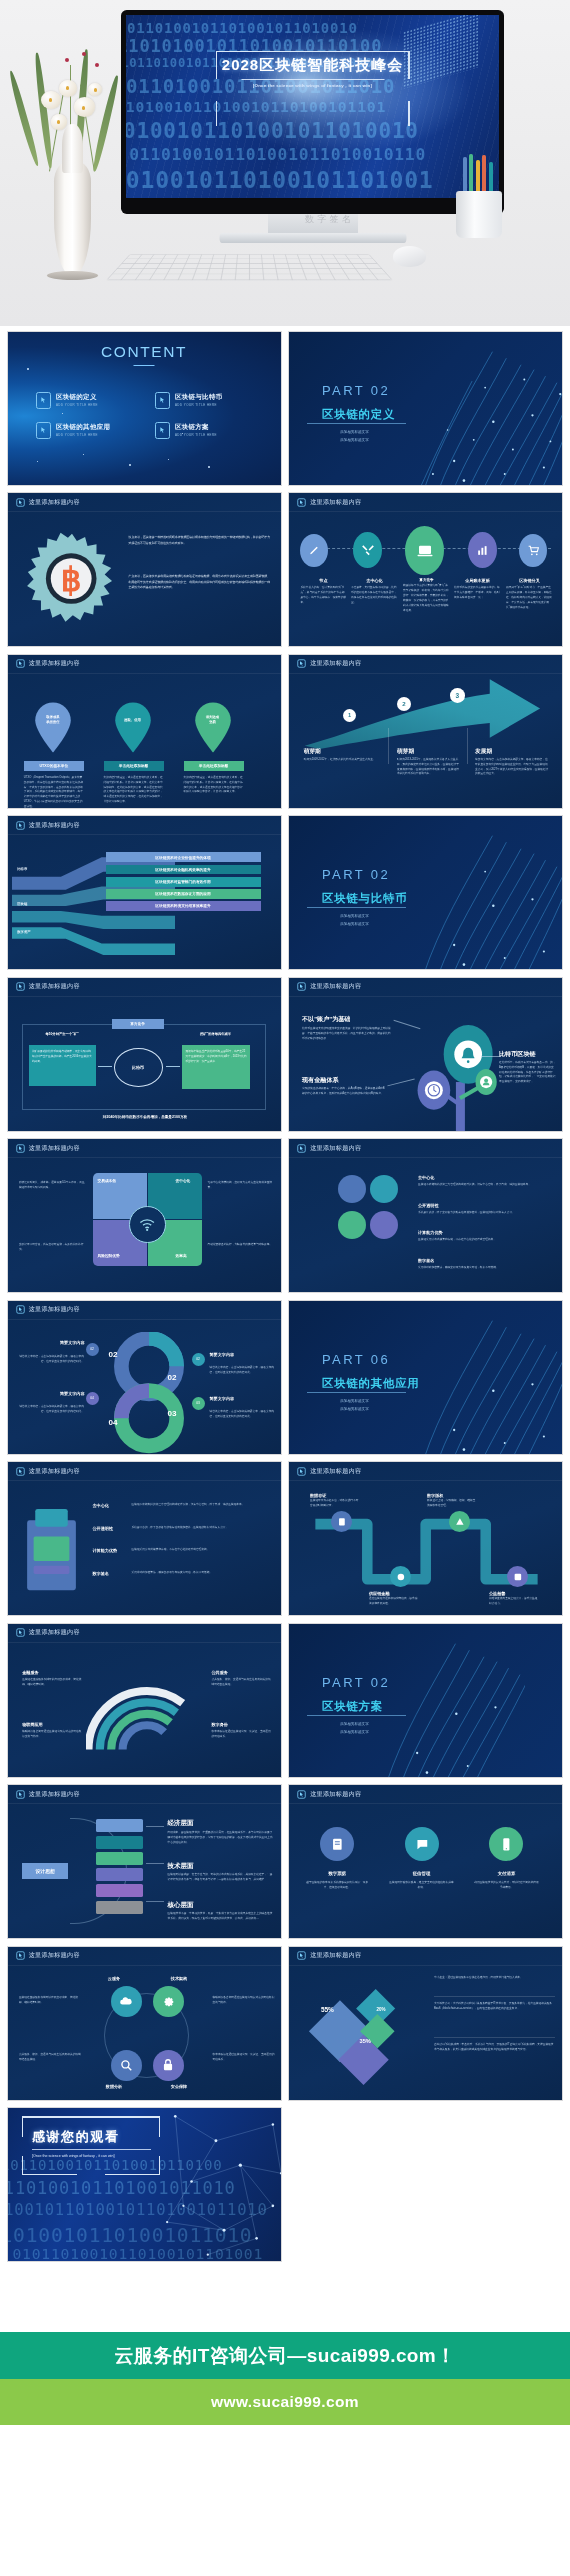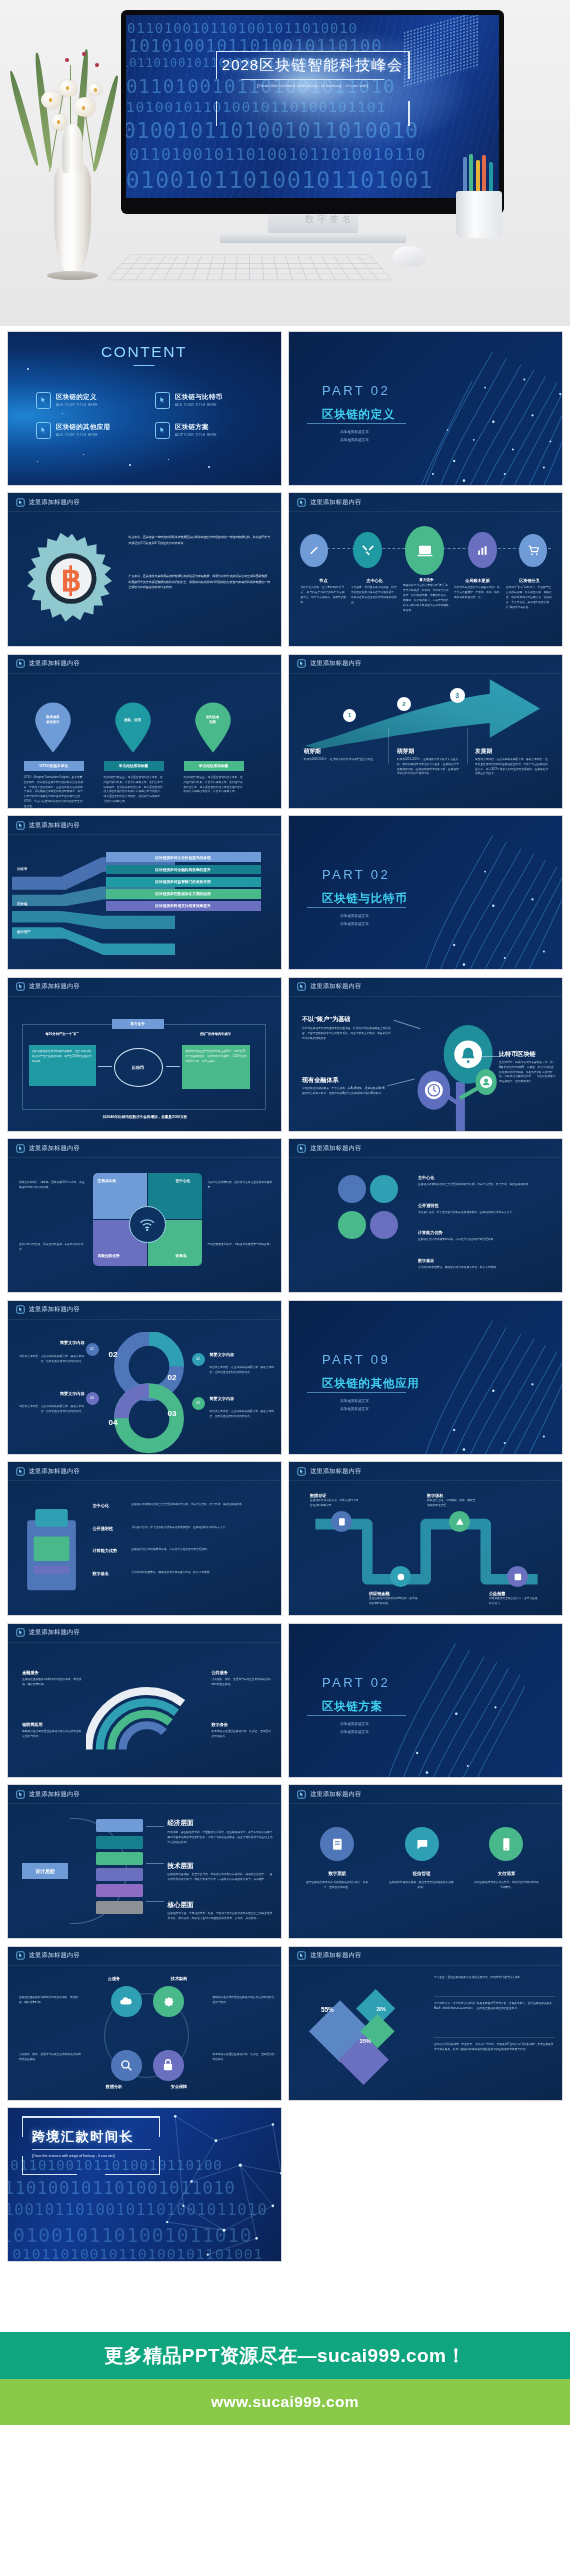--- a/index.html
+++ b/index.html
@@ -34,21 +34,21 @@
   .leaf { position:absolute; background:linear-gradient(180deg,#5c7f4a,#91ad6c); border-radius:60% 40% 50% 50%; transform-origin:bottom center; }
   .fl { position:absolute; border-radius:50%; background:radial-gradient(circle at 35% 30%,#ffffff,#efe9dd 60%,#ded5c4); box-shadow:0 0 1.6px rgba(120,110,90,.35); }
   .fl-c { position:absolute; width:3.3px; height:3.3px; border-radius:50%; background:#e0a93a; }
   .stem { position:absolute; width:1.3px; background:#7e9a5c; }
   .bud { position:absolute; width:4.1px; height:4.1px; border-radius:50%; background:#b0314a; }
 
   
   .monitor { position:absolute; left:121px; top:9.8px; width:383px; height:204px; }
   .screen-frame {
     position:absolute; inset:0; background:#0b0b0d;
-    border-radius:5.7px; padding:4.9px 4.9px 16.3px 4.9px;
+    border-radius:5.7px; padding:4.9px 4.9px 16.3px 4.9px;font-weight:bold;
   }
   .screen {
     position:relative; width:100%; height:100%; overflow:hidden;
     background:
       radial-gradient(ellipse at 58% 42%, rgba(150,200,255,.55) 0%, rgba(30,80,170,0) 42%),
       linear-gradient(118deg,#0d2a6b 0%,#123a8f 22%,#0e2e78 48%,#16409c 70%,#0b2560 100%);
   }
   .binrow { position:absolute; white-space:nowrap; font-family:"DejaVu Sans Mono","Liberation Mono",monospace; color:rgba(110,200,255,.40); letter-spacing:0.8px; }
   .screen-mesh { position:absolute; inset:0; background:
       repeating-linear-gradient(104deg, rgba(255,255,255,.045) 0 0.8px, transparent 0.8px 7.3px);}
@@ -674,21 +674,21 @@
     <div class="blk para" style="left:11.4px;top:54px;width:65px;text-align:right;">请替换文字内容，点击添加相关标题文字，修改文字内容，也可以直接复制您的内容到此。</div>
     <div class="blk h-xs" style="left:202px;top:51px;width:65px;font-size:4.1px;">简要文字内容</div>
     <div class="blk para" style="left:202px;top:65px;width:65px;">请替换文字内容，点击添加相关标题文字，修改文字内容，也可以直接复制您的内容到此。</div>
     <div class="blk h-xs" style="left:23px;top:90px;width:54px;text-align:right;font-size:4.1px;">简要文字内容</div>
     <div class="blk para" style="left:11.4px;top:104px;width:65px;text-align:right;">请替换文字内容，点击添加相关标题文字，修改文字内容，也可以直接复制您的内容到此。</div>
     <div class="blk h-xs" style="left:202px;top:95px;width:65px;font-size:4.1px;">简要文字内容</div>
     <div class="blk para" style="left:202px;top:109px;width:65px;">请替换文字内容，点击添加相关标题文字，修改文字内容，也可以直接复制您的内容到此。</div>
   </div>
 
   <div class="slide s-part">
-    <div class="pnum">PART  09</div>
+    <div class="pnum">PART  06</div>
     <div class="ptitle">区块链的其他应用</div>
     <div class="punder"></div>
     <div class="pbul" style="top:98px;">添加相关标题文字</div>
     <div class="pbul" style="top:106px;">添加相关标题文字</div>
     <div class="wave">
       <svg width="155" height="155" viewBox="0 0 190 190">
         <g stroke="#3f9fe0" fill="none" stroke-width=".7" opacity=".8">
           <path d="M10 190 C30 130 60 80 95 18"></path>
             <path d="M28 190 C48 136 78 90 112 26"></path>
           <path d="M46 190 C66 140 96 96 130 34"></path>
@@ -1000,28 +1000,28 @@
     </svg>
     <div class="end-box">
       <div class="tb-edge" style="left:0;top:0;width:100%;height:1.1px;"></div>
       <div class="tb-edge" style="left:0;top:0;width:1.1px;height:21px;"></div>
       <div class="tb-edge" style="right:0;top:0;width:1.1px;height:21px;"></div>
       <div class="tb-edge" style="left:0;bottom:0;width:1.1px;height:19.6px;"></div>
       <div class="tb-edge" style="right:0;bottom:0;width:1.1px;height:19.6px;"></div>
       <div class="tb-edge" style="left:0;bottom:0;width:40%;height:1.1px;"></div>
       <div class="tb-edge" style="right:0;bottom:0;width:40%;height:1.1px;"></div>
     </div>
-    <div class="end-title">跨境汇款时间长</div>
+    <div class="end-title">感谢您的观看</div>
     <div class="end-rule"></div>
     <div class="end-sub">[Once the science with wings of fantasy，it can win]</div>
   </div>
 
 </div>
 
 <div class="footer-gap"></div>
 <div class="ban1">
-  <span>更多精品PPT资源尽在—sucai999.com！</span>
+  <span>云服务的IT咨询公司—sucai999.com！</span>
 </div>
 <div class="ban2">
   <span>www.sucai999.com</span>
 </div>
 <div class="tail"></div>
 
 
 </body></html>

